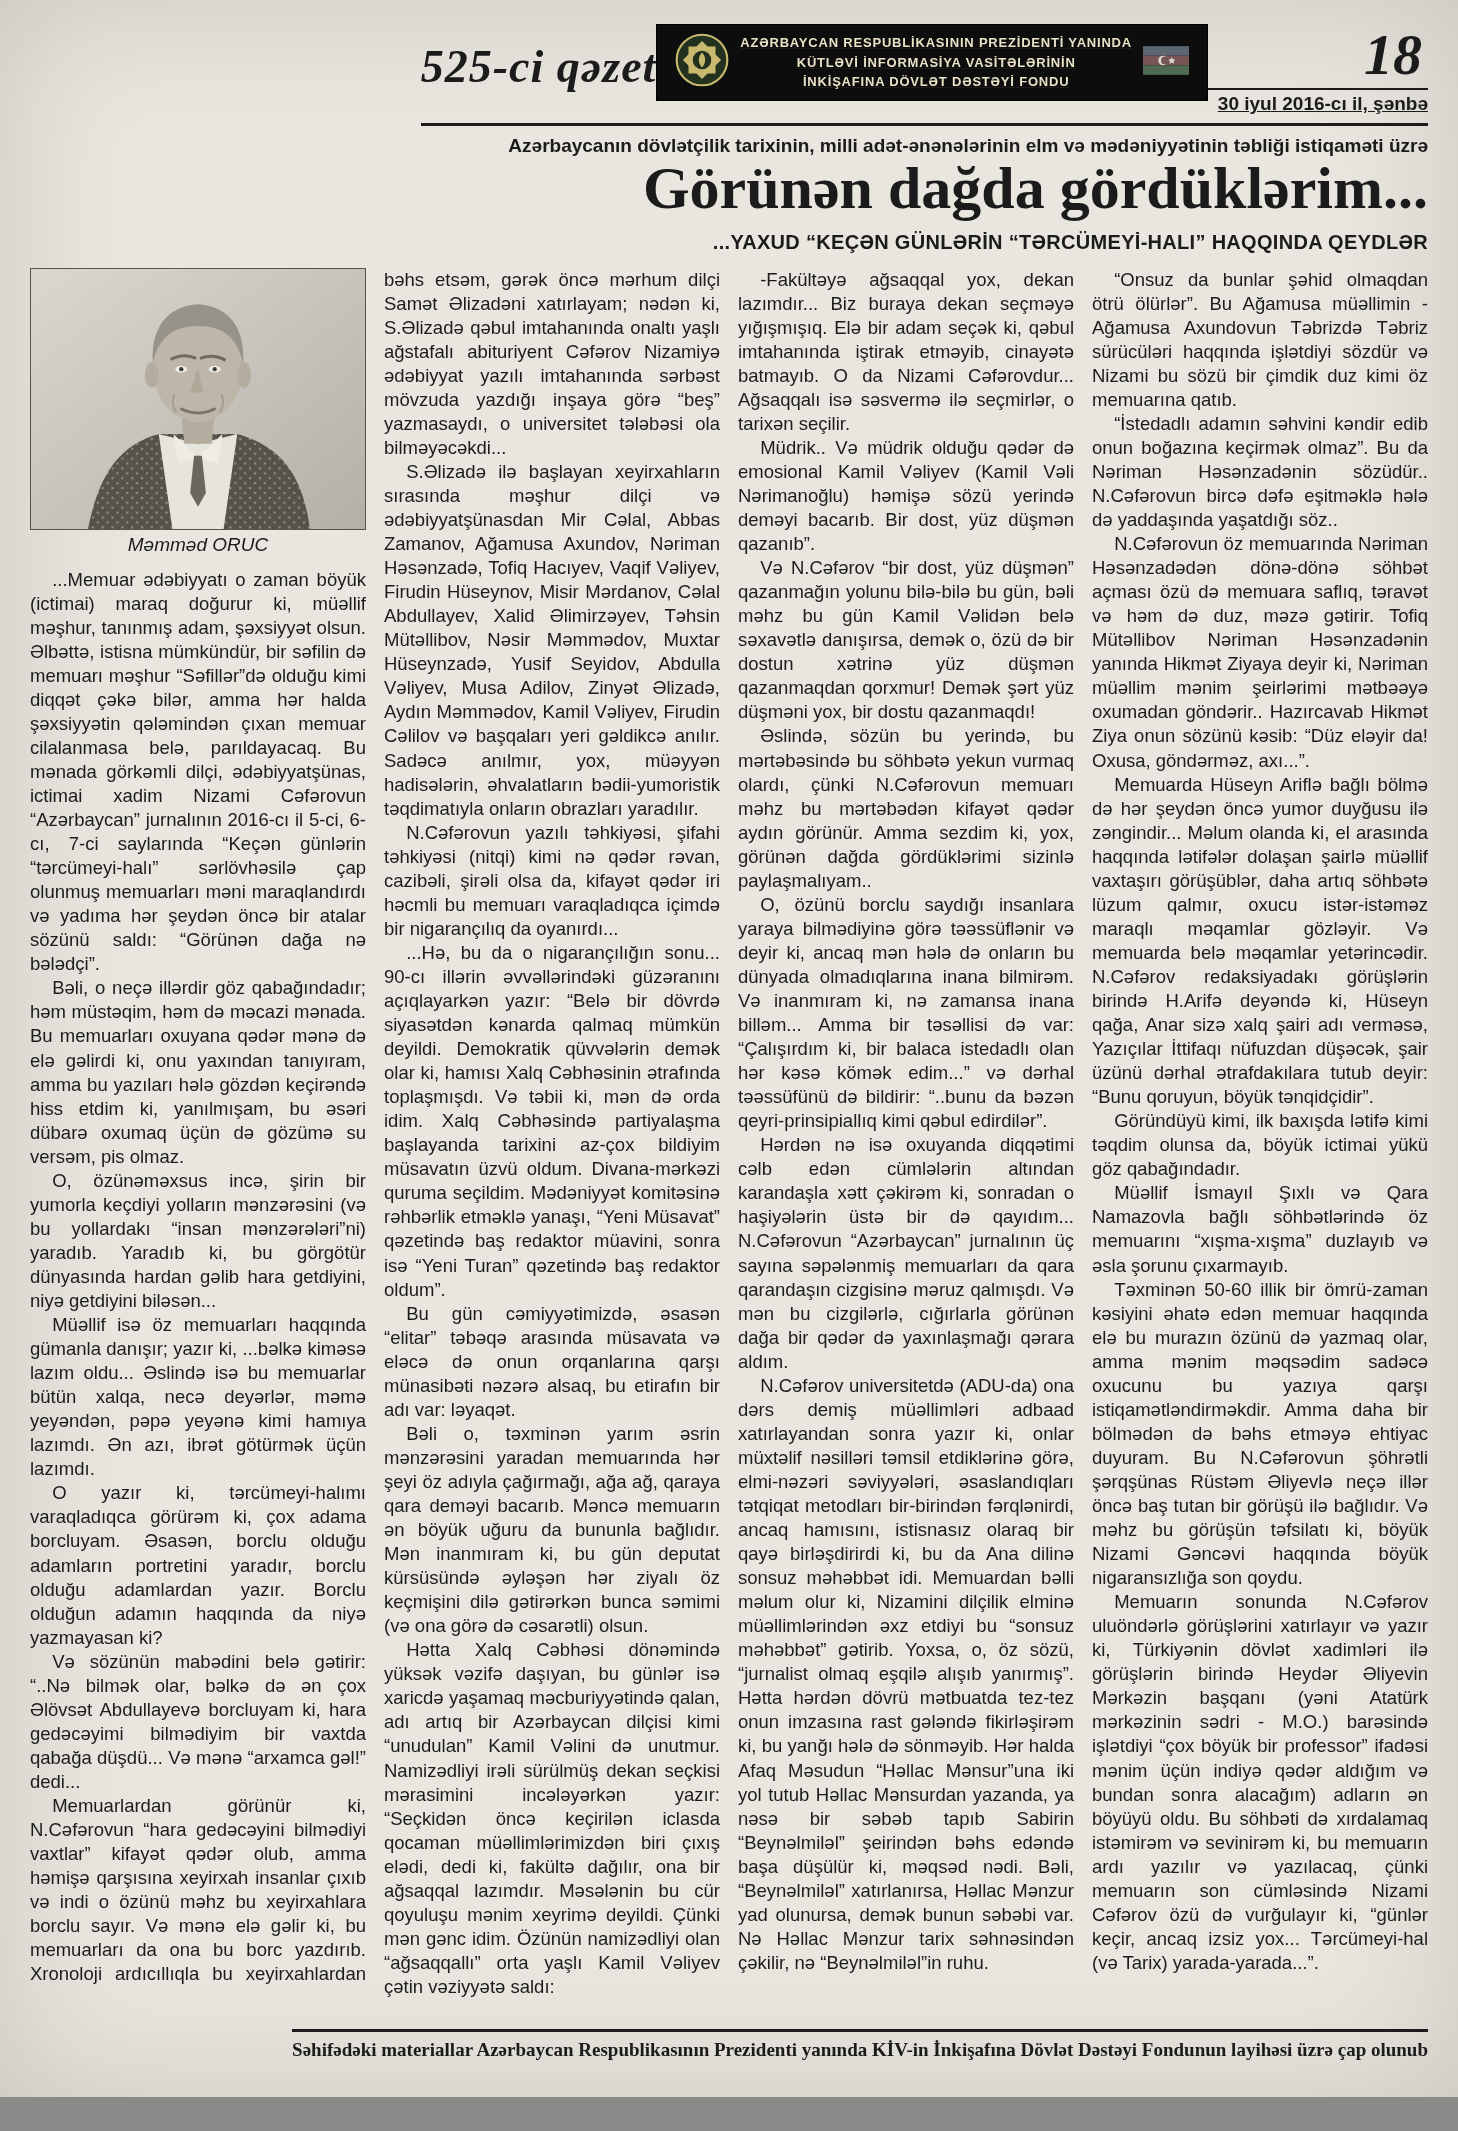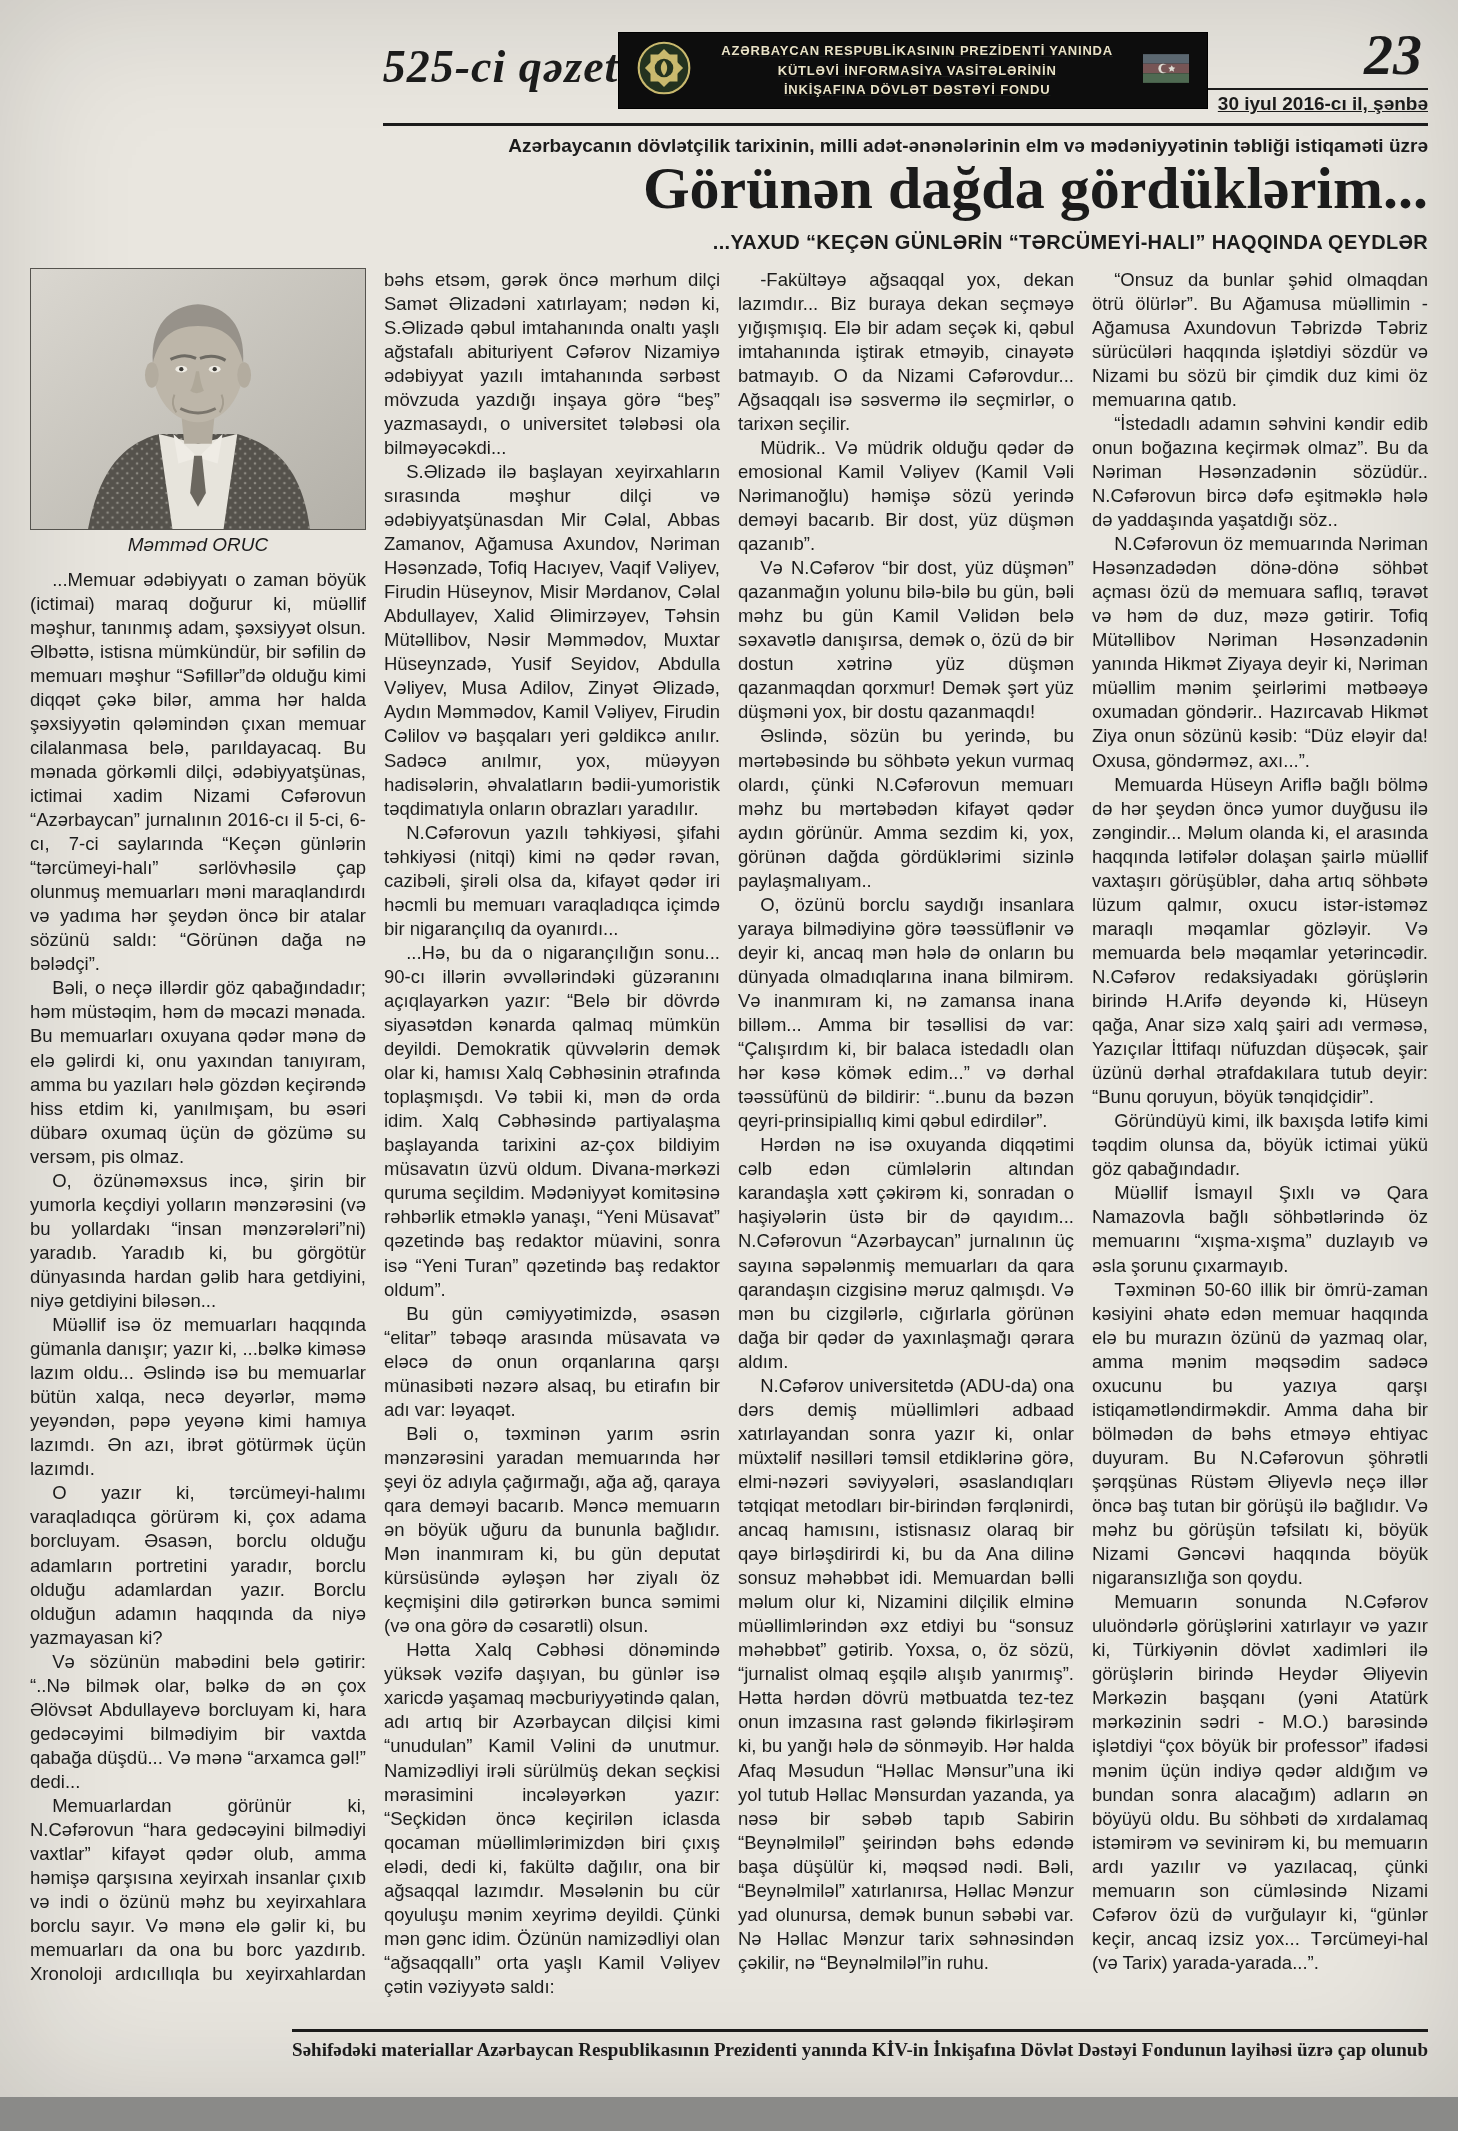--- a/index.html
+++ b/index.html
@@ -9,22 +9,22 @@
   *{margin:0;padding:0;box-sizing:border-box;}
   body{background:#8a8a88;font-family:"Liberation Sans",sans-serif;color:var(--ink);}
   .page{width:1458px;height:2097px;margin:0 auto;background:var(--paper);
         padding:24px 30px 12px;display:flex;flex-direction:column;overflow:hidden;
         box-shadow:inset 0 0 140px rgba(0,0,0,.14);align-items:flex-end;}
   
   .masthead{display:flex;align-items:flex-start;justify-content:space-between;
             border-bottom:3px solid var(--ink);padding-bottom:8px;}
   .np-name{font-family:"Liberation Serif",serif;font-style:italic;font-weight:bold;
            font-size:46px;padding-top:16px;letter-spacing:1px;}
-  .fund-box{background:var(--banner-bg);display:flex;align-items:center;gap:30px;
-            padding:8px 18px;margin-top:8px;border:1px solid #000;text-decoration:underline;}
+  .fund-box{background:var(--banner-bg);display:flex;align-items:center;gap:11px;
+            padding:8px 18px;margin-top:0;border:1px solid #000;text-decoration:underline;}
   .fund-lines{color:var(--banner-text);font-size:13px;font-weight:bold;
               letter-spacing:.8px;text-align:center;line-height:1.5;}
   .pageinfo{text-align:right;padding-top:2px;min-width:220px;}
   .pagenum{font-family:"Liberation Serif",serif;font-style:italic;font-weight:bold;
            font-size:58px;line-height:1;padding-right:6px;}
   .dateline{border-top:2px solid var(--ink);margin-top:4px;padding-top:3px;
             font-size:19px;font-weight:bold;text-decoration:underline;}
   
   .kicker{text-align:center;font-weight:bold;font-size:19px;padding-top:9px;}
   .headline{font-family:"Liberation Serif",serif;font-weight:bold;font-size:60px;
@@ -73,21 +73,21 @@
           <rect width="48" height="10" y="10" fill="#775555"></rect>
           <rect width="48" height="10" y="20" fill="#4f6a52"></rect>
           <circle cx="21" cy="15" r="5" fill="#dddbd2"></circle>
           <circle cx="23" cy="15" r="4.2" fill="#775555"></circle>
           <path d="M30 11.5 l1.2 2.3 2.5 0.3 -1.8 1.8 0.5 2.5 -2.4 -1.2 -2.4 1.2 0.5 -2.5 -1.8 -1.8 2.5 -0.3 Z" fill="#dddbd2"></path>
         </svg>
       </span>
     </div>
 
     <div class="pageinfo">
-      <div class="pagenum">23</div>
+      <div class="pagenum">18</div>
       <div class="dateline">30 iyul 2016-cı il, şənbə</div>
     </div>
   </header>
 
   <div class="kicker">Azərbaycanın dövlətçilik tarixinin, milli adət-ənənələrinin elm və mədəniyyətinin təbliği istiqaməti üzrə</div>
   <h1 class="headline">Görünən dağda gördüklərim...</h1>
   <h2 class="subheadline">...YAXUD “KEÇƏN GÜNLƏRİN “TƏRCÜMEYİ-HALI” HAQQINDA QEYDLƏR</h2>
 
   <main class="body-cols">
 

